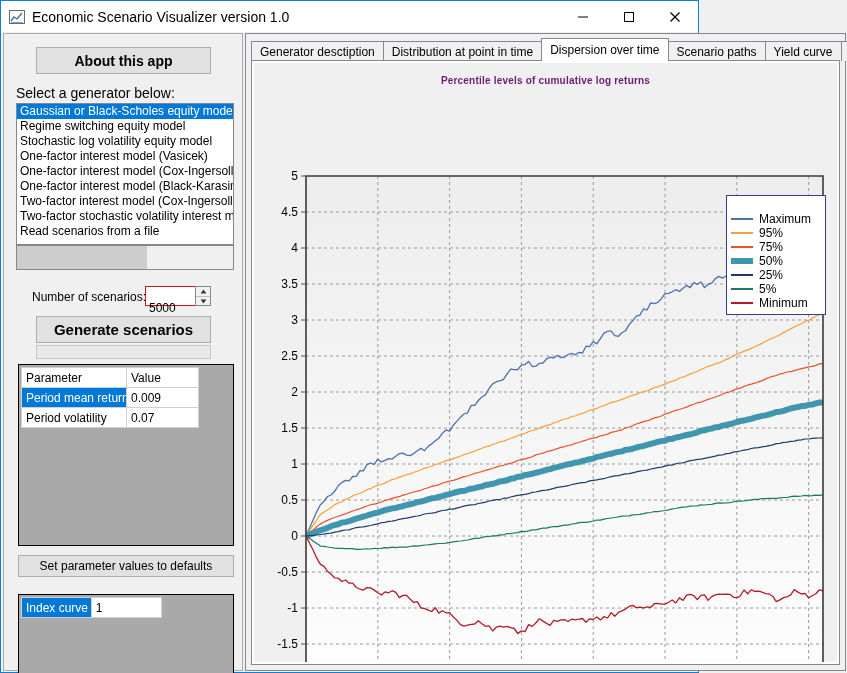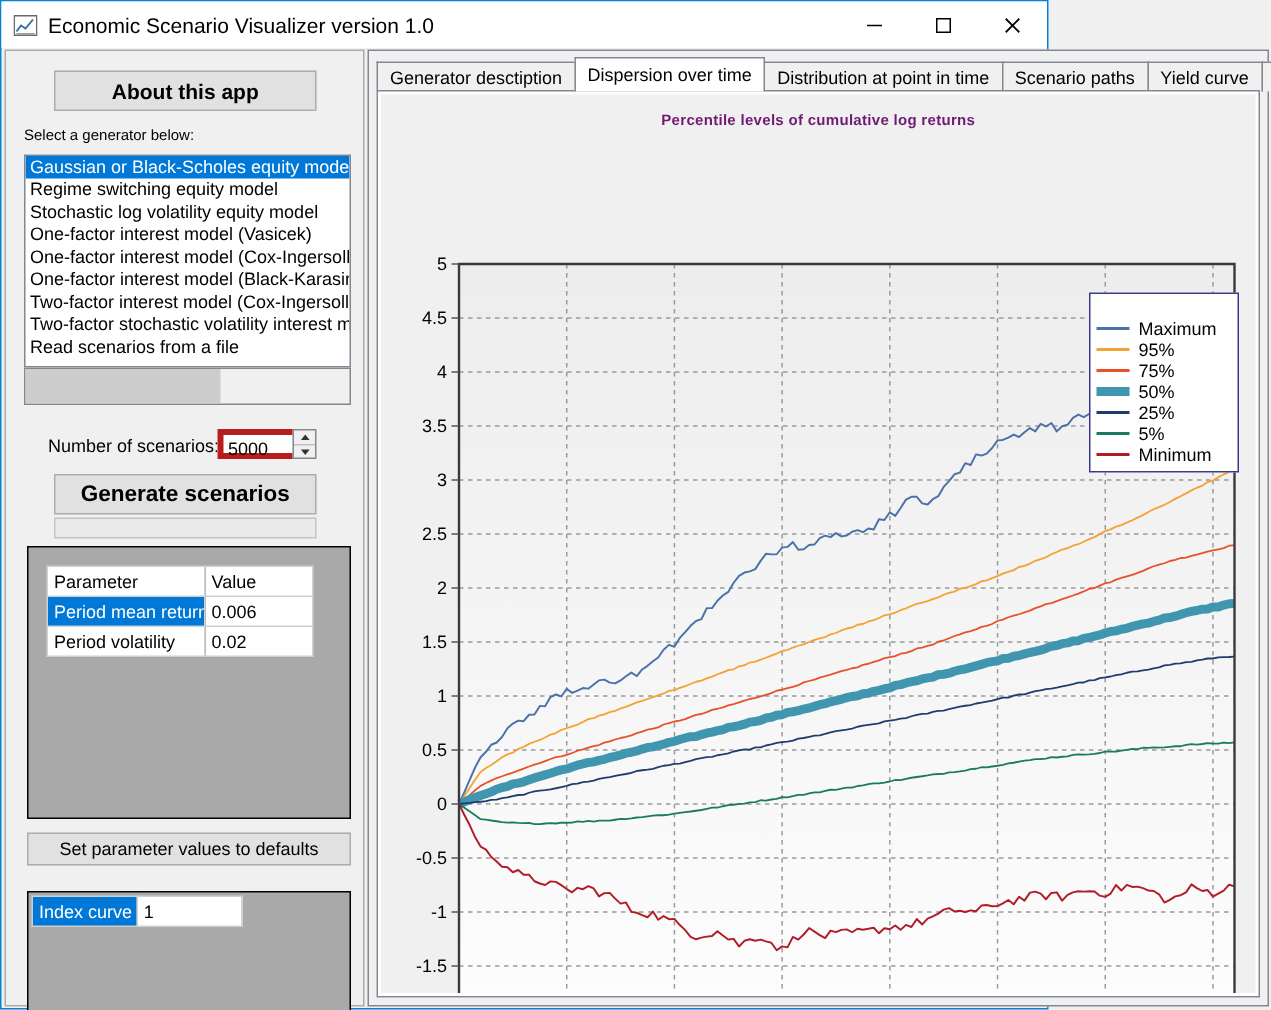--- a/index.html
+++ b/index.html
@@ -56,21 +56,21 @@
     font-family:"Liberation Sans", sans-serif;
     color:#000;
     cursor:default;
     display:flex;align-items:center;justify-content:center;
   }
   #about-btn{
     position:absolute;left:32px;top:13px;width:175px;height:27px;
     font-size:14px;font-weight:bold;
   }
   #select-label{
-    position:absolute;left:12px;top:51px;font-size:10px;
+    position:absolute;left:12px;top:51px;font-size:14px;
   }
   #gen-list{
     position:absolute;left:12px;top:69px;width:218px;height:142px;
     background:#ffffff;border:1px solid #828790;box-sizing:border-box;
     overflow:hidden;
   }
   .gen-item{
     height:15px;line-height:15px;padding-left:3px;font-size:12px;
     white-space:nowrap;overflow:hidden;
   }
@@ -81,41 +81,41 @@
   }
   #gen-scroll .thumb{
     position:absolute;left:0;top:0;width:130px;height:100%;
     background:#cdcdcd;
   }
   #num-scen-label{
     position:absolute;left:28px;top:256px;font-size:12px;
   }
   #num-scen-box{
     position:absolute;left:141px;top:252px;width:65px;height:20px;
-    background:#fff;border:4px solid #b91c1c;box-sizing:border-box;
-    font-size:12px;padding:2px 0 0 3px;
+    background:#fff;border:1px solid #b91c1c;box-sizing:border-box;
+    font-size:12px;padding:14px 0 0 3px;
   }
   #num-scen-spin{
     position:absolute;left:191px;top:252px;width:16px;height:20px;
     border:1px solid #828790;box-sizing:border-box;background:#f0f0f0;
   }
   .spin-half{height:9px;display:flex;align-items:center;justify-content:center;font-size:6px;}
   .spin-half:first-child{border-bottom:1px solid #c0c0c0;}
   #gen-scen-btn{
     position:absolute;left:32px;top:282px;width:175px;height:27px;
     font-size:15px;font-weight:bold;
   }
   #progress-bar{
     position:absolute;left:32px;top:311px;width:175px;height:14px;
     background:#eaeaea;border:1px solid #c6c6c6;box-sizing:border-box;
   }
   #param-grid{
     position:absolute;left:14px;top:330px;width:216px;height:182px;
     background:#a9a9a9;border:1px solid #000;box-sizing:border-box;
-    padding:12px;
+    padding:2px;
   }
   #init-grid{
     position:absolute;left:14px;top:560px;width:216px;height:95px;
     background:#a9a9a9;border:1px solid #000;box-sizing:border-box;
     padding:2px;
   }
   .grid-table{border-collapse:collapse;table-layout:fixed;width:100%;}
   .grid-table td{
     background:#fff;border:1px solid #d0d0d0;
     height:20px;font-size:12px;padding:1px 0 1px 4px;
@@ -251,26 +251,26 @@
     <div id="param-grid">
       <table class="grid-table">
           <tbody id="param-body">
             <tr>
               <td style="width: 105px;">Parameter</td>
               <td style="width: 72px;">Value</td>
               <td class="blank"></td>
             </tr>
             <tr>
               <td class="sel">Period mean return</td>
-              <td>0.006</td>
+              <td>0.009</td>
               <td class="blank"></td>
             </tr>
             <tr>
               <td class="">Period volatility</td>
-              <td>0.02</td>
+              <td>0.07</td>
               <td class="blank"></td>
             </tr>
           </tbody>
         </table>
     </div>
 
     <div class="btn3d" id="defaults-btn">Set parameter values to defaults</div>
 
     <div id="init-grid">
       <table class="grid-table">
@@ -281,22 +281,22 @@
               <td class="blank"></td>
             </tr>
           </tbody>
         </table>
     </div>
   </div>
 
   <div id="right-panel">
     <div id="tabstrip">
         <div class="tab">Generator desctiption</div>
+        <div class="tab">Distribution at point in time</div>
         <div class="tab active">Dispersion over time</div>
-        <div class="tab">Distribution at point in time</div>
         <div class="tab">Scenario paths</div>
         <div class="tab">Yield curve</div>
         <div class="tab">Statistics</div>
       </div>
     <div id="tab-body">
       <div id="chart">
         <div id="chart-title">Percentile levels of cumulative log returns</div>
         <div id="plot-wrap"><svg width="583" height="599">
               <rect x="52" y="113" width="517" height="504" fill="url(#plotgrad)"></rect>
               <defs>

